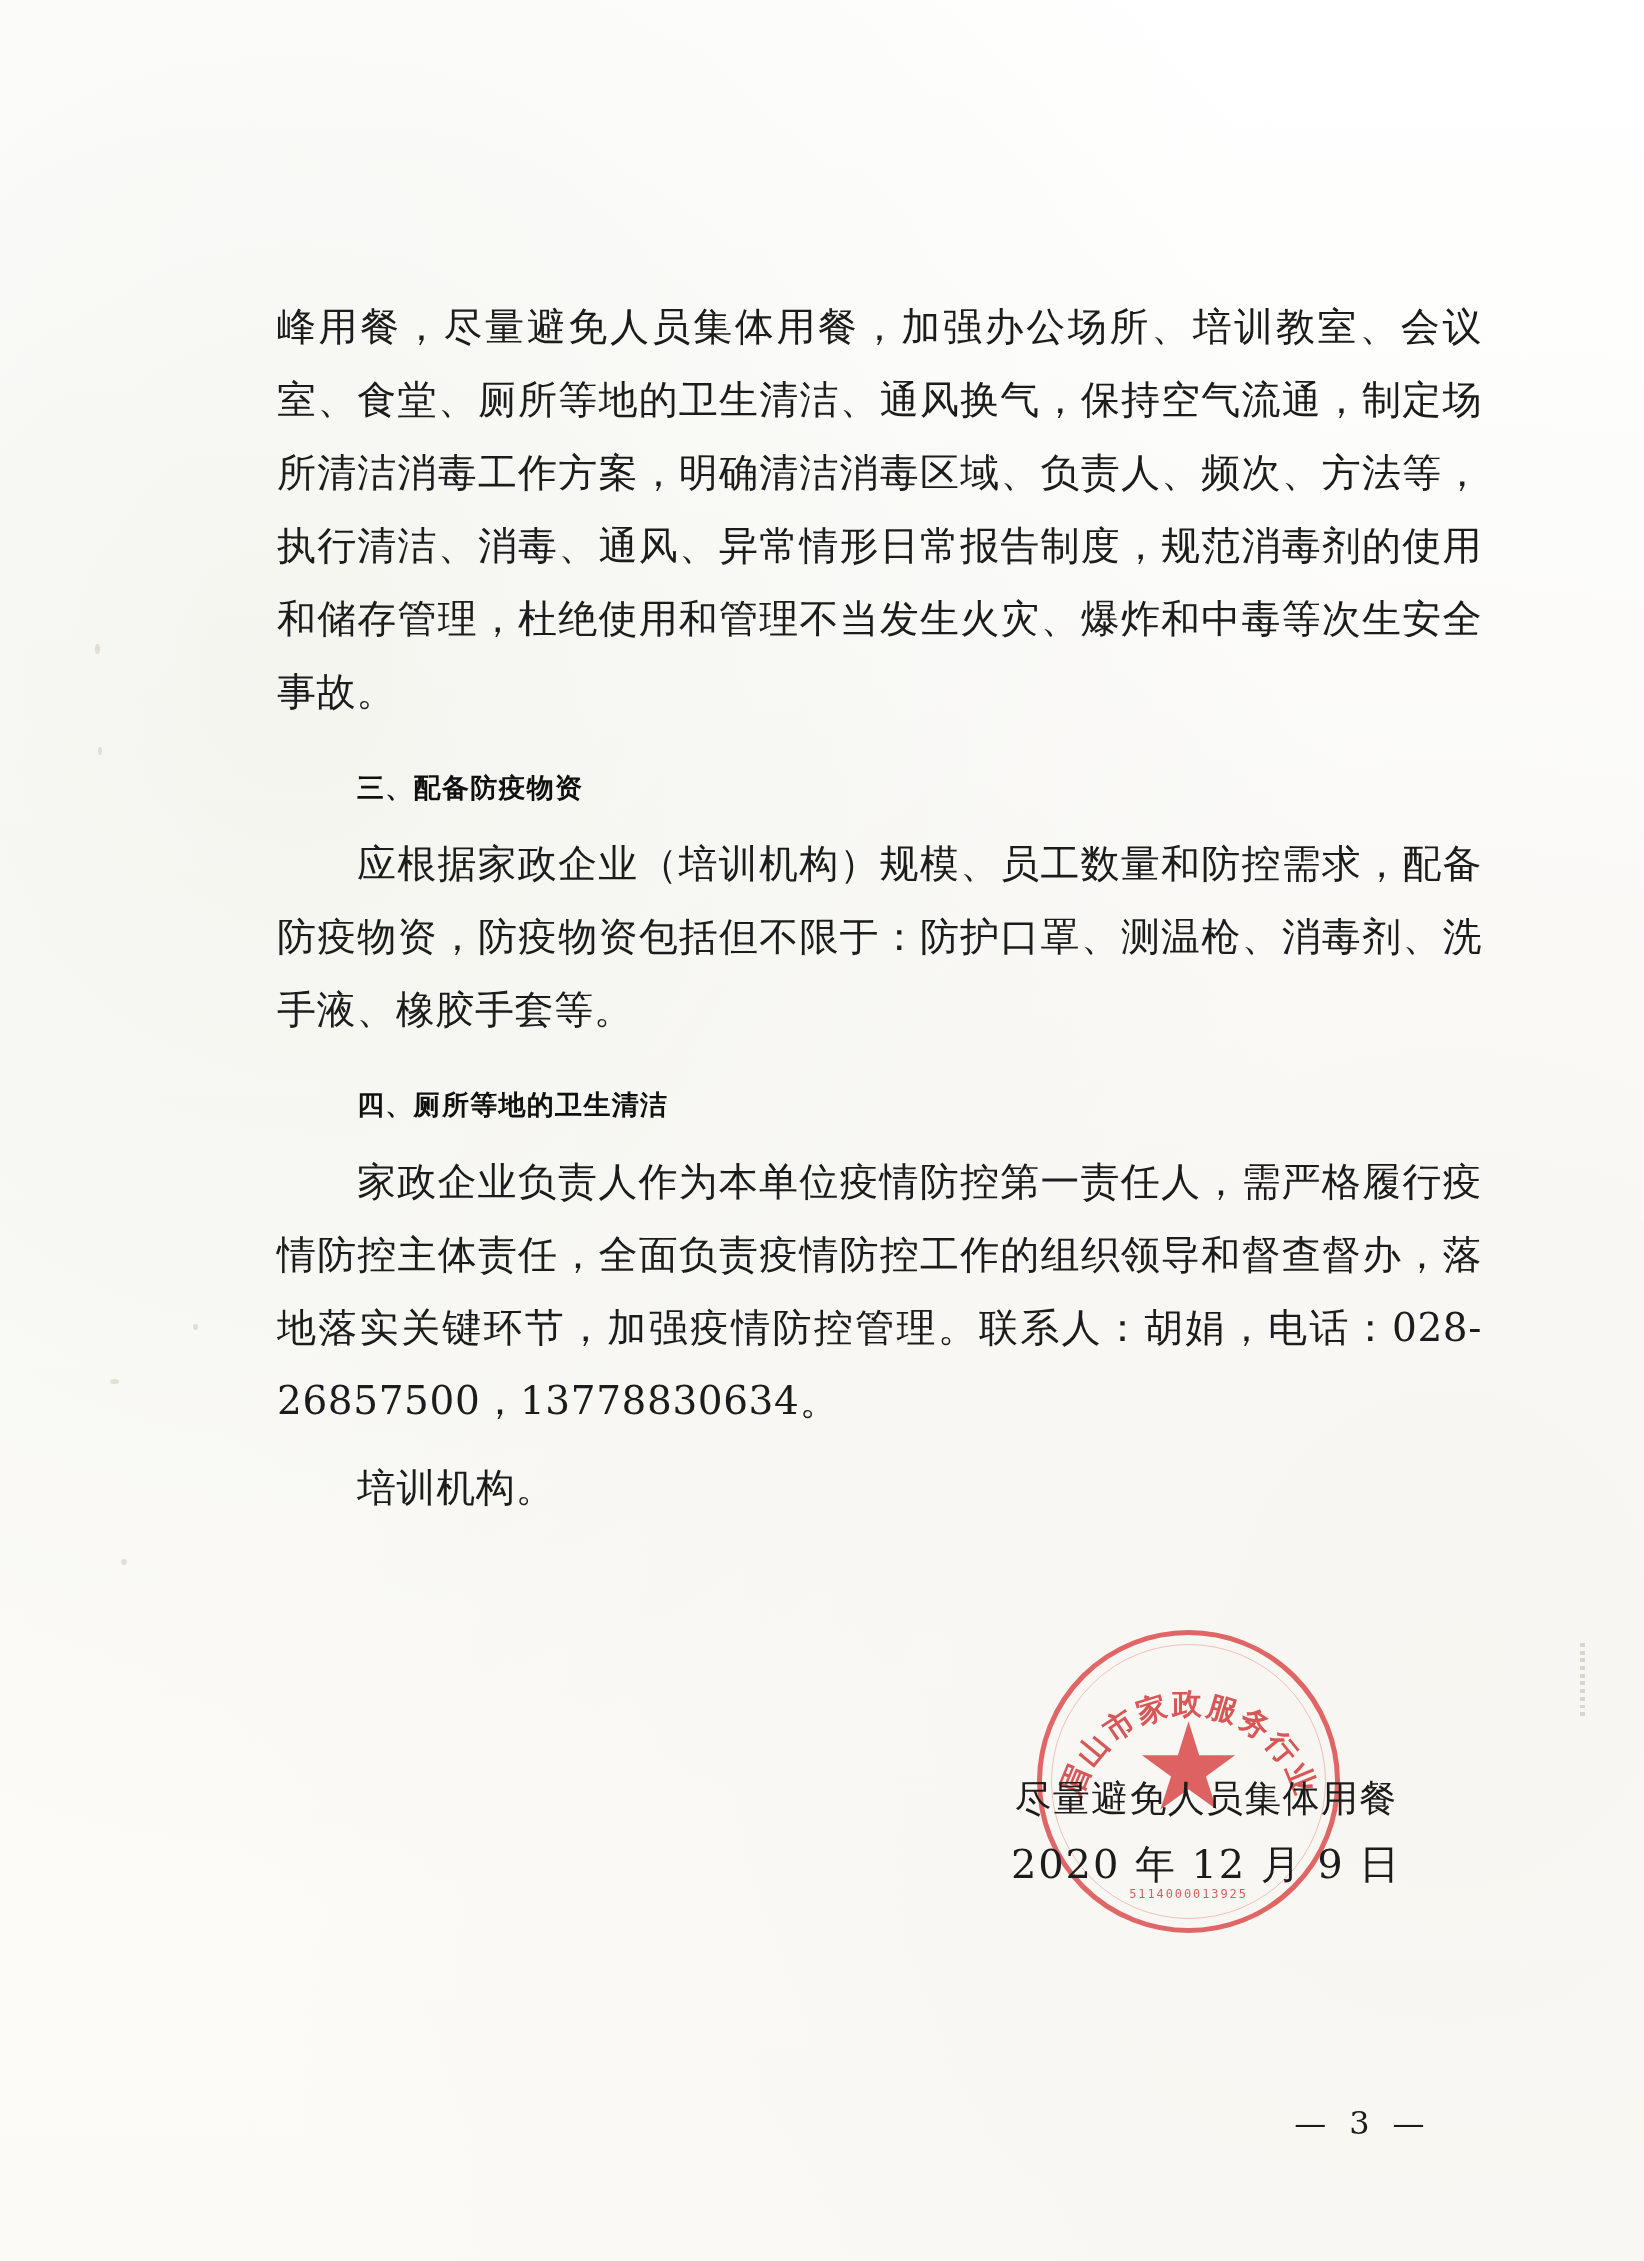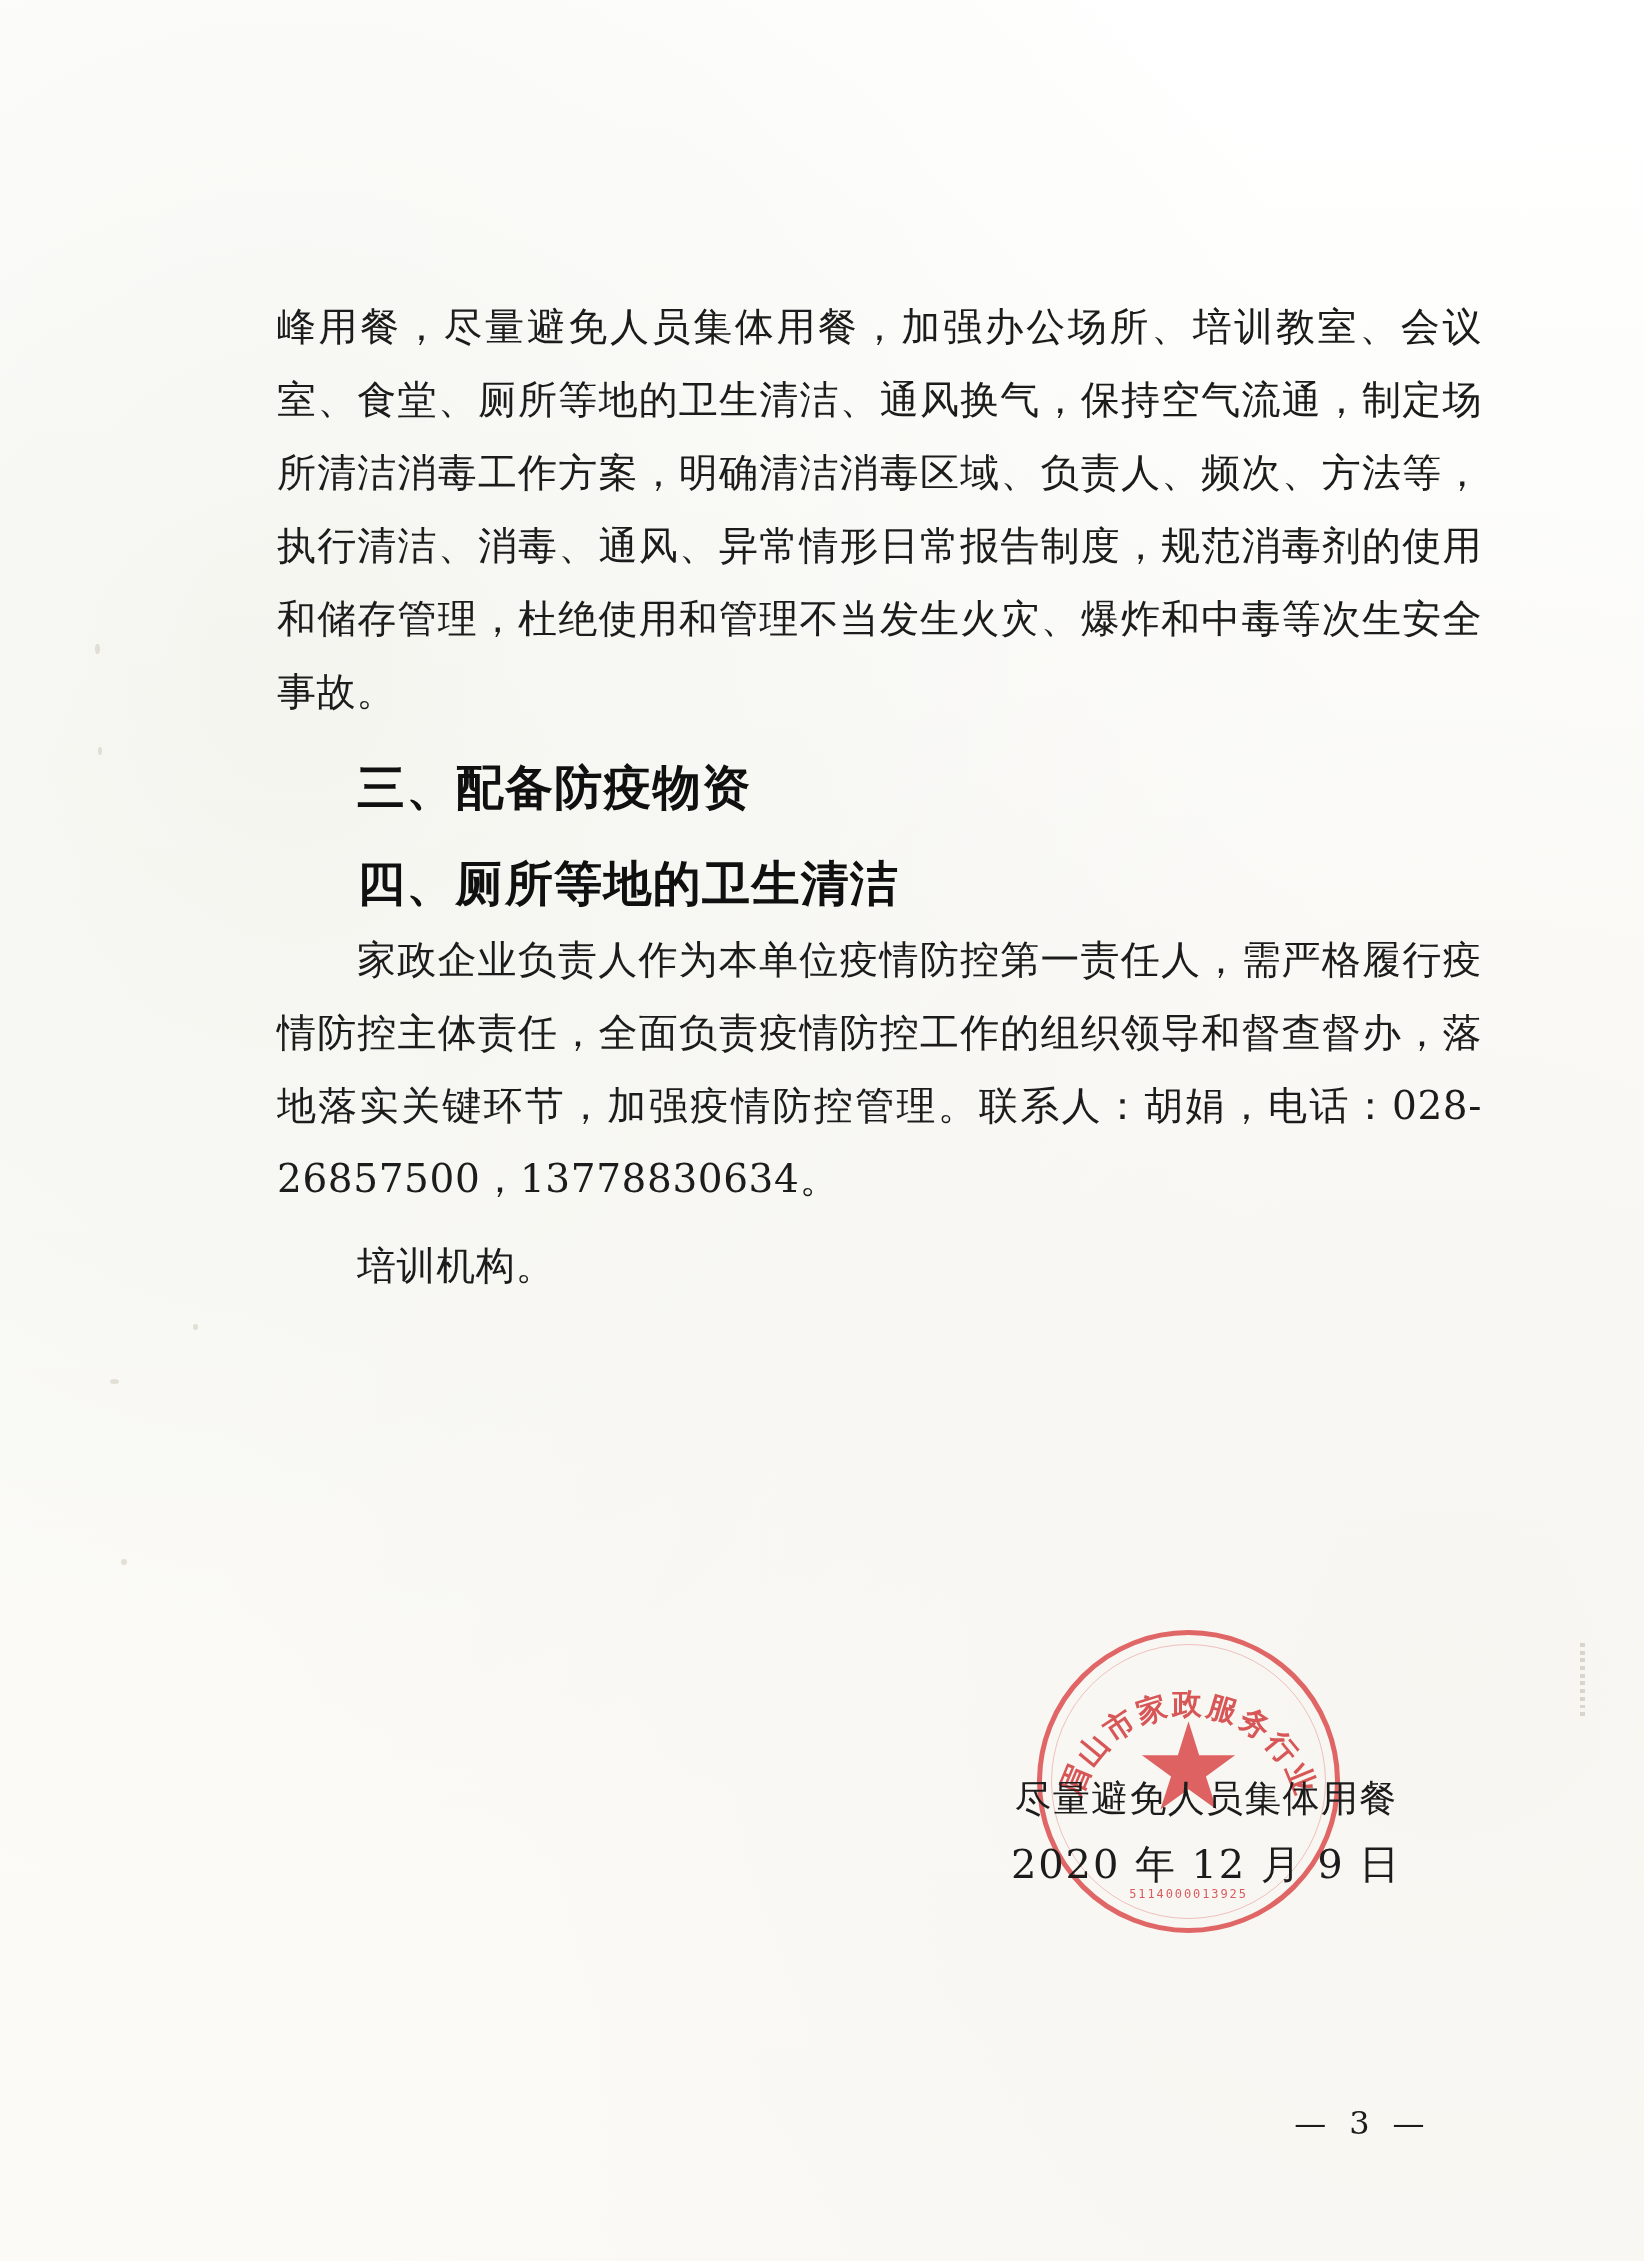--- a/index.html
+++ b/index.html
@@ -46,21 +46,21 @@
     color: #1c1c1c;
     text-align: justify;
     text-justify: inter-character;
     margin: 0 0 2.6px 0;
     font-family: "DejaVu Serif", "Liberation Serif", serif;
   }
   .para.indent {
     text-indent: 80px;
   }
   .heading {
-    font-size: 48px;
+    font-size: 27px;
     line-height: 77px;
     font-weight: bold;
     color: #101010;
     margin: 6.4px 0 1.3px 0;
     text-indent: 80px;
     font-family: "DejaVu Sans", "Liberation Sans", sans-serif;
     letter-spacing: 1.3px;
   }
   .blockgap { height: 11.6px; }
 
@@ -168,20 +168,21 @@
   <div class="speck" style="left:95px; top:644px; width:4.5px; height:10.3px;"></div>
   <div class="speck" style="left:98px; top:747px; width:3.9px; height:8.4px;"></div>
   <div class="speck" style="left:193px; top:1324px; width:4.5px; height:5.8px;"></div>
   <div class="speck" style="left:110px; top:1379px; width:9px; height:5.2px;"></div>
   <div class="speck" style="left:121px; top:1559px; width:6.4px; height:6.4px;"></div>
 
   <div class="content">
     <p class="para">峰用餐，尽量避免人员集体用餐，加强办公场所、培训教室、会议室、食堂、厕所等地的卫生清洁、通风换气，保持空气流通，制定场所清洁消毒工作方案，明确清洁消毒区域、负责人、频次、方法等，执行清洁、消毒、通风、异常情形日常报告制度，规范消毒剂的使用和储存管理，杜绝使用和管理不当发生火灾、爆炸和中毒等次生安全事故。</p>
     <div class="blockgap"></div>
     <h2 class="heading">三、配备防疫物资</h2>
+    <p class="para indent">应根据家政企业（培训机构）规模、员工数量和防控需求，配备防疫物资，防疫物资包括但不限于：防护口罩、测温枪、消毒剂、洗手液、橡胶手套等。</p>
     <div class="blockgap"></div>
     <h2 class="heading">四、厕所等地的卫生清洁</h2>
     <p class="para indent">家政企业负责人作为本单位疫情防控第一责任人，需严格履行疫情防控主体责任，全面负责疫情防控工作的组织领导和督查督办，落地落实关键环节，加强疫情防控管理。联系人：胡娟，电话：028-26857500，13778830634。</p>
     <div class="blockgap"></div>
     <p class="para indent">培训机构。</p>
   </div>
 
   <div class="seal">
     <div class="seal-inner"></div>
     <svg class="seal-arc" viewBox="0 0 470 470">

